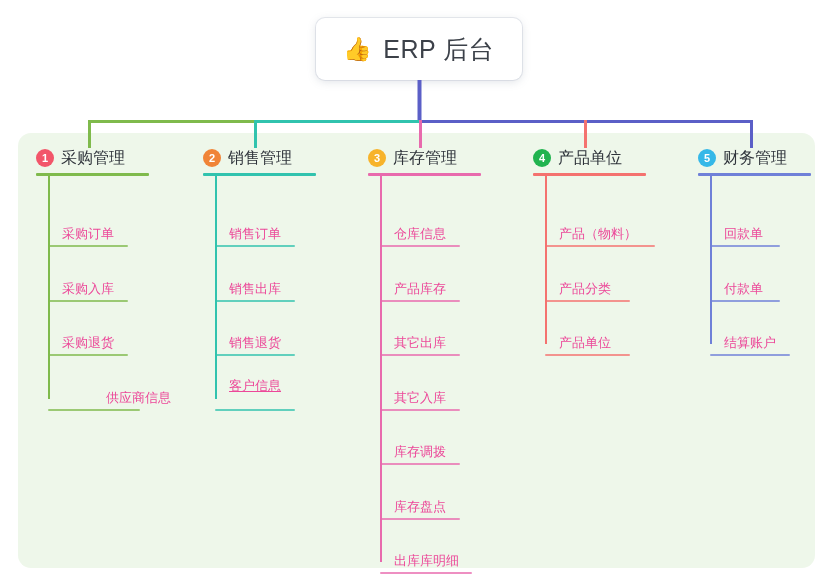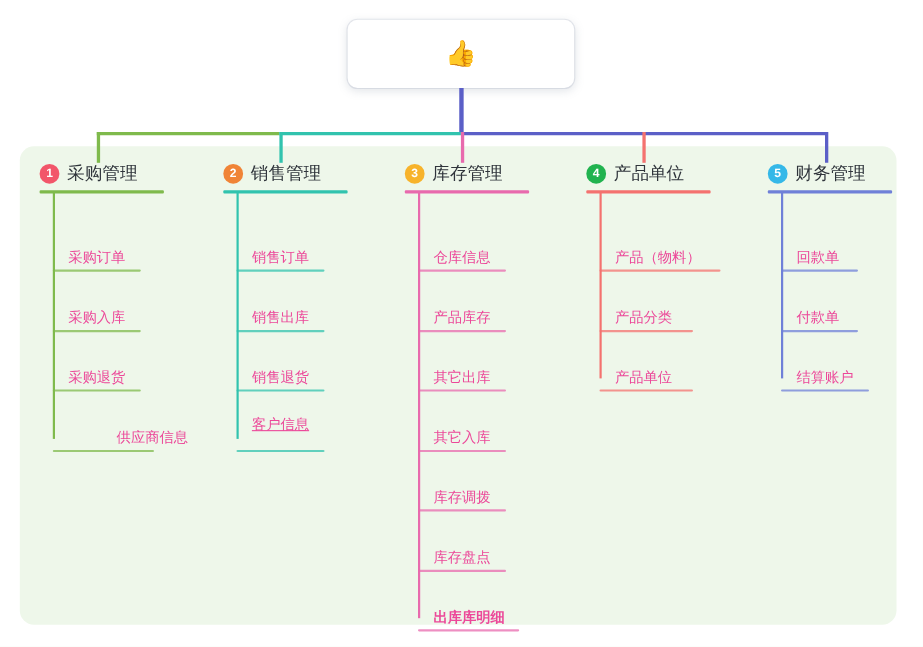--- a/index.html
+++ b/index.html
@@ -63,20 +63,21 @@
 </head>
 <body>
 
 <div id="stage">
 
   <div class="panel"></div>
 
   <div class="root-box">
     <div class="root-inner">
       <span class="root-emoji">👍</span>
+      <span class="root-title">ERP 后台</span>
     </div>
   </div>
 
   <svg id="wires" viewBox="0 0 839 588">
       <line x1="419.5" y1="80" x2="419.5" y2="120" stroke="#5b5fc7" stroke-width="4" stroke-linecap="butt"></line>
       <line x1="88" y1="121.5" x2="254" y2="121.5" stroke="#7fba4c" stroke-width="3" stroke-linecap="butt"></line>
       <line x1="254" y1="121.5" x2="419" y2="121.5" stroke="#31c3ae" stroke-width="3" stroke-linecap="butt"></line>
       <line x1="419" y1="121.5" x2="750" y2="121.5" stroke="#5b5fc7" stroke-width="3" stroke-linecap="butt"></line>
       <line x1="89.5" y1="120" x2="89.5" y2="148" stroke="#7fba4c" stroke-width="3" stroke-linecap="butt"></line>
       <line x1="255.5" y1="120" x2="255.5" y2="148" stroke="#31c3ae" stroke-width="3" stroke-linecap="butt"></line>
@@ -130,21 +131,21 @@
         <div class="leaf" style="left: 26px; top: 134.5px;">产品库存</div>
         <div class="leaf-rule" style="left: 12px; top: 154.5px; width: 80px; background: rgb(232, 106, 173); opacity: 0.75;"></div>
         <div class="leaf" style="left: 26px; top: 189px;">其它出库</div>
         <div class="leaf-rule" style="left: 12px; top: 209px; width: 80px; background: rgb(232, 106, 173); opacity: 0.75;"></div>
         <div class="leaf" style="left: 26px; top: 243.5px;">其它入库</div>
         <div class="leaf-rule" style="left: 12px; top: 263.5px; width: 80px; background: rgb(232, 106, 173); opacity: 0.75;"></div>
         <div class="leaf" style="left: 26px; top: 298px;">库存调拨</div>
         <div class="leaf-rule" style="left: 12px; top: 318px; width: 80px; background: rgb(232, 106, 173); opacity: 0.75;"></div>
         <div class="leaf" style="left: 26px; top: 352.5px;">库存盘点</div>
         <div class="leaf-rule" style="left: 12px; top: 372.5px; width: 80px; background: rgb(232, 106, 173); opacity: 0.75;"></div>
-        <div class="leaf" style="left: 26px; top: 407px; font-weight: bold;">出库库明细</div>
+        <div class="leaf" style="left: 26px; top: 407px;">出库库明细</div>
         <div class="leaf-rule" style="left: 12px; top: 427px; width: 92px; background: rgb(232, 106, 173); opacity: 0.75;"></div>
       </div>
       <div class="col" style="left: 533px;">
         <div class="col-head">
           <span class="badge" style="background: rgb(33, 179, 79);">4</span>
           <span class="head-label">产品单位</span>
         </div>
         <div class="head-rule" style="top: 28px; width: 113px; background: rgb(244, 114, 111);"></div>
         <div style="position: absolute; left: 12px; top: 30px; width: 2px; height: 169px; background: rgb(244, 114, 111);"></div>
         <div class="leaf" style="left: 26px; top: 80px;">产品（物料）</div>

